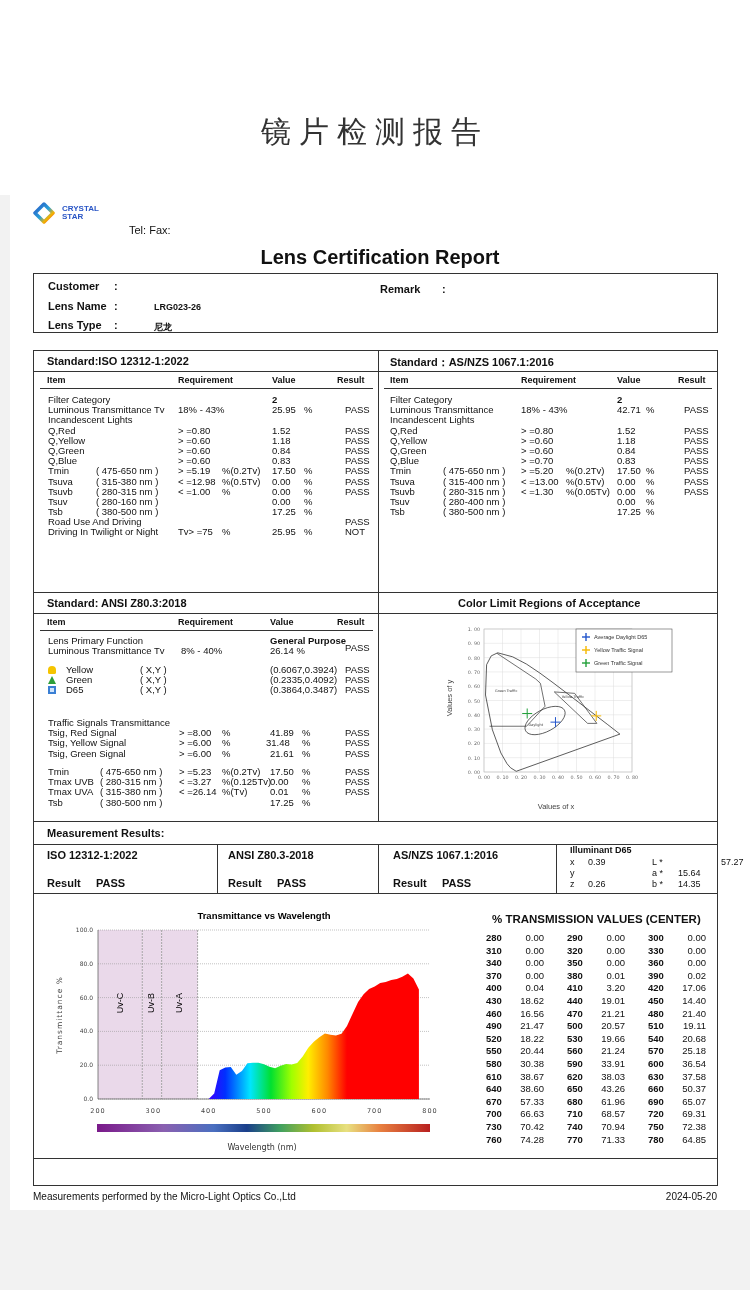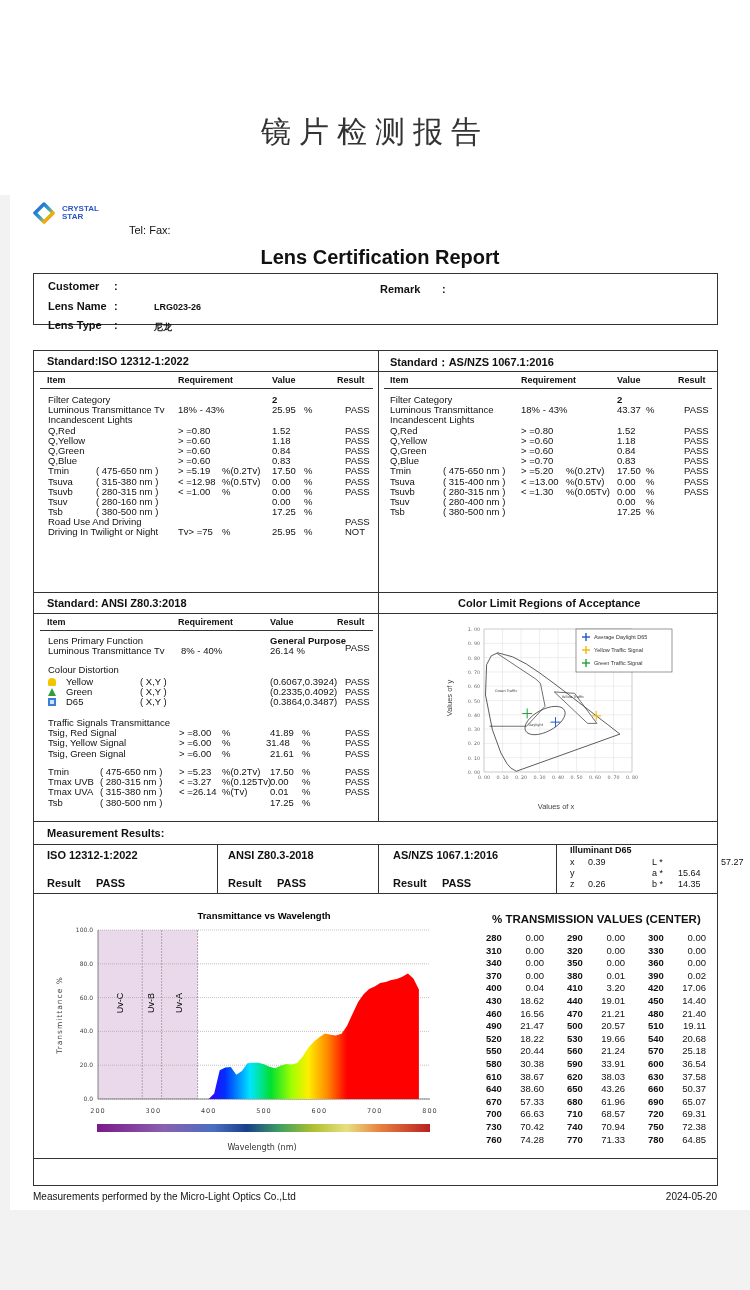--- a/index.html
+++ b/index.html
@@ -49,21 +49,21 @@
     <path d="M11 2 L20 11 L11 20 L2 11 Z" fill="none" stroke="url(#lg)" stroke-width="3.5" stroke-linejoin="round"></path>
   </svg>
   <div>
     <div class="logo-text">CRYSTAL</div>
     <div class="logo-text">STAR</div>
   </div>
 </div>
 <div class="telfax">Tel:  Fax:</div>
 <div class="report-title">Lens Certification Report</div>
 
-<div class="box" style="left:33px;top:273px;width:685px;height:52px;">
+<div class="box" style="left:33px;top:273px;width:685px;height:60px;">
   <span class="lbl" style="left:14px;top:6px;">Customer</span>
   <span class="lbl" style="left:80px;top:6px;">:</span>
   <span class="val" style="left:120px;top:8px;"></span>
   <span class="lbl" style="left:14px;top:26px;">Lens Name</span>
   <span class="lbl" style="left:80px;top:26px;">:</span>
   <span class="val" style="left:120px;top:28px;">LRG023-26</span>
   <span class="lbl" style="left:14px;top:45px;">Lens Type</span>
   <span class="lbl" style="left:80px;top:45px;">:</span>
   <span class="val" style="left:120px;top:47px;">尼龙</span>
   <span class="lbl" style="left:346px;top:9px;">Remark</span>
@@ -225,21 +225,21 @@
       <span style="left:176px"></span>
       <span style="left:227px" class="bold">2</span>
       <span style="left:256px"></span>
       <span style="left:294px"></span>
     </div>
     <div class="row">
       <span style="left:0px">Luminous Transmittance</span>
       <span style="left:53px"></span>
       <span style="left:131px"> 18% - 43%</span>
       <span style="left:176px"></span>
-      <span style="left:227px">43.37</span>
+      <span style="left:227px">42.71</span>
       <span style="left:256px">%</span>
       <span style="left:294px">PASS</span>
     </div>
     <div class="row">
       <span style="left:0px">Incandescent Lights</span>
       <span style="left:53px"></span>
       <span style="left:131px"></span>
       <span style="left:176px"></span>
       <span style="left:227px"></span>
       <span style="left:256px"></span>
@@ -345,23 +345,20 @@
   </div>
   <div class="row">
     <span style="left:0">Luminous Transmittance Tv</span>
     <span style="left:133px">8%  -  40%</span>
     <span style="left:222px">26.14  %</span>
     <span style="left:297px;top:-3px">PASS</span>
   </div>
 </div>
 
 <div class="rows" style="left:48px;top:665px;width:325px;">
-  <div class="row" style="height:12px">
-    <span style="left:0">Colour Distortion</span>
-  </div>
   <div id="colour-rows">
       <div class="row">
         <span style="left: 0px; top: 1px; width: 8px; height: 8px; background: rgb(245, 196, 0); border-radius: 50% 50% 20% 20%;"></span>
         <span style="left:18px">Yellow</span>
         <span style="left:92px">( X,Y )</span>
         <span style="left:222px">(0.6067,0.3924)</span>
         <span style="left:297px">PASS</span>
       </div>
       <div class="row">
         <span style="left: 0px; top: 1px; width: 0px; height: 0px; border-left: 4px solid transparent; border-right: 4px solid transparent; border-bottom: 8px solid rgb(46, 158, 58);"></span>

